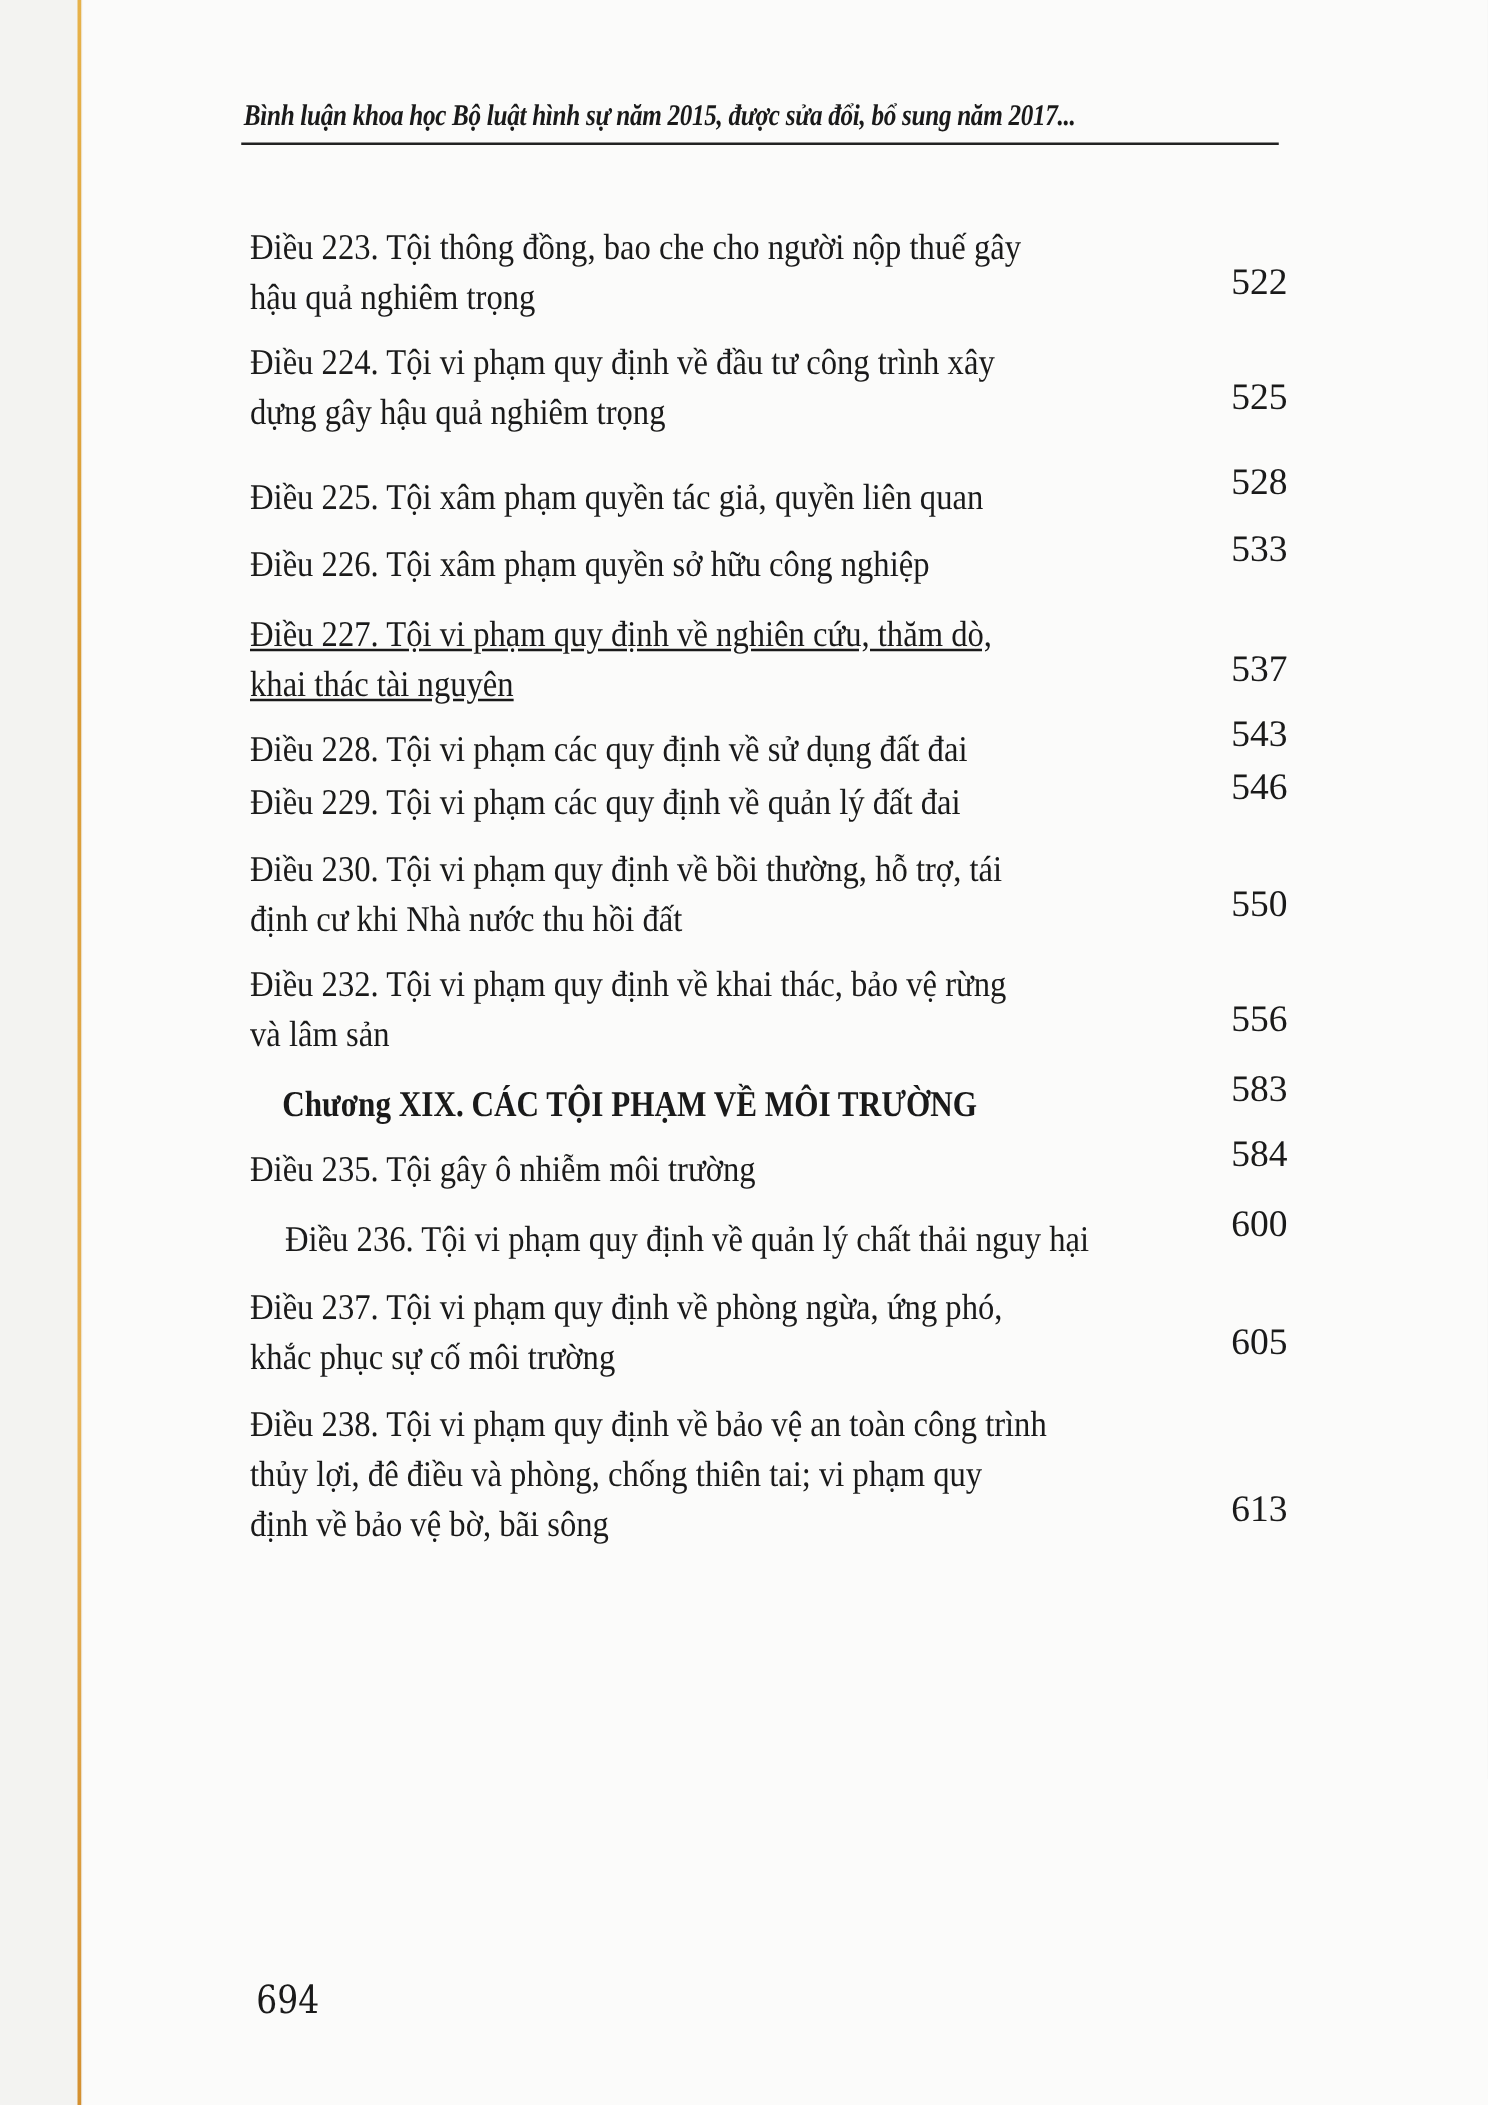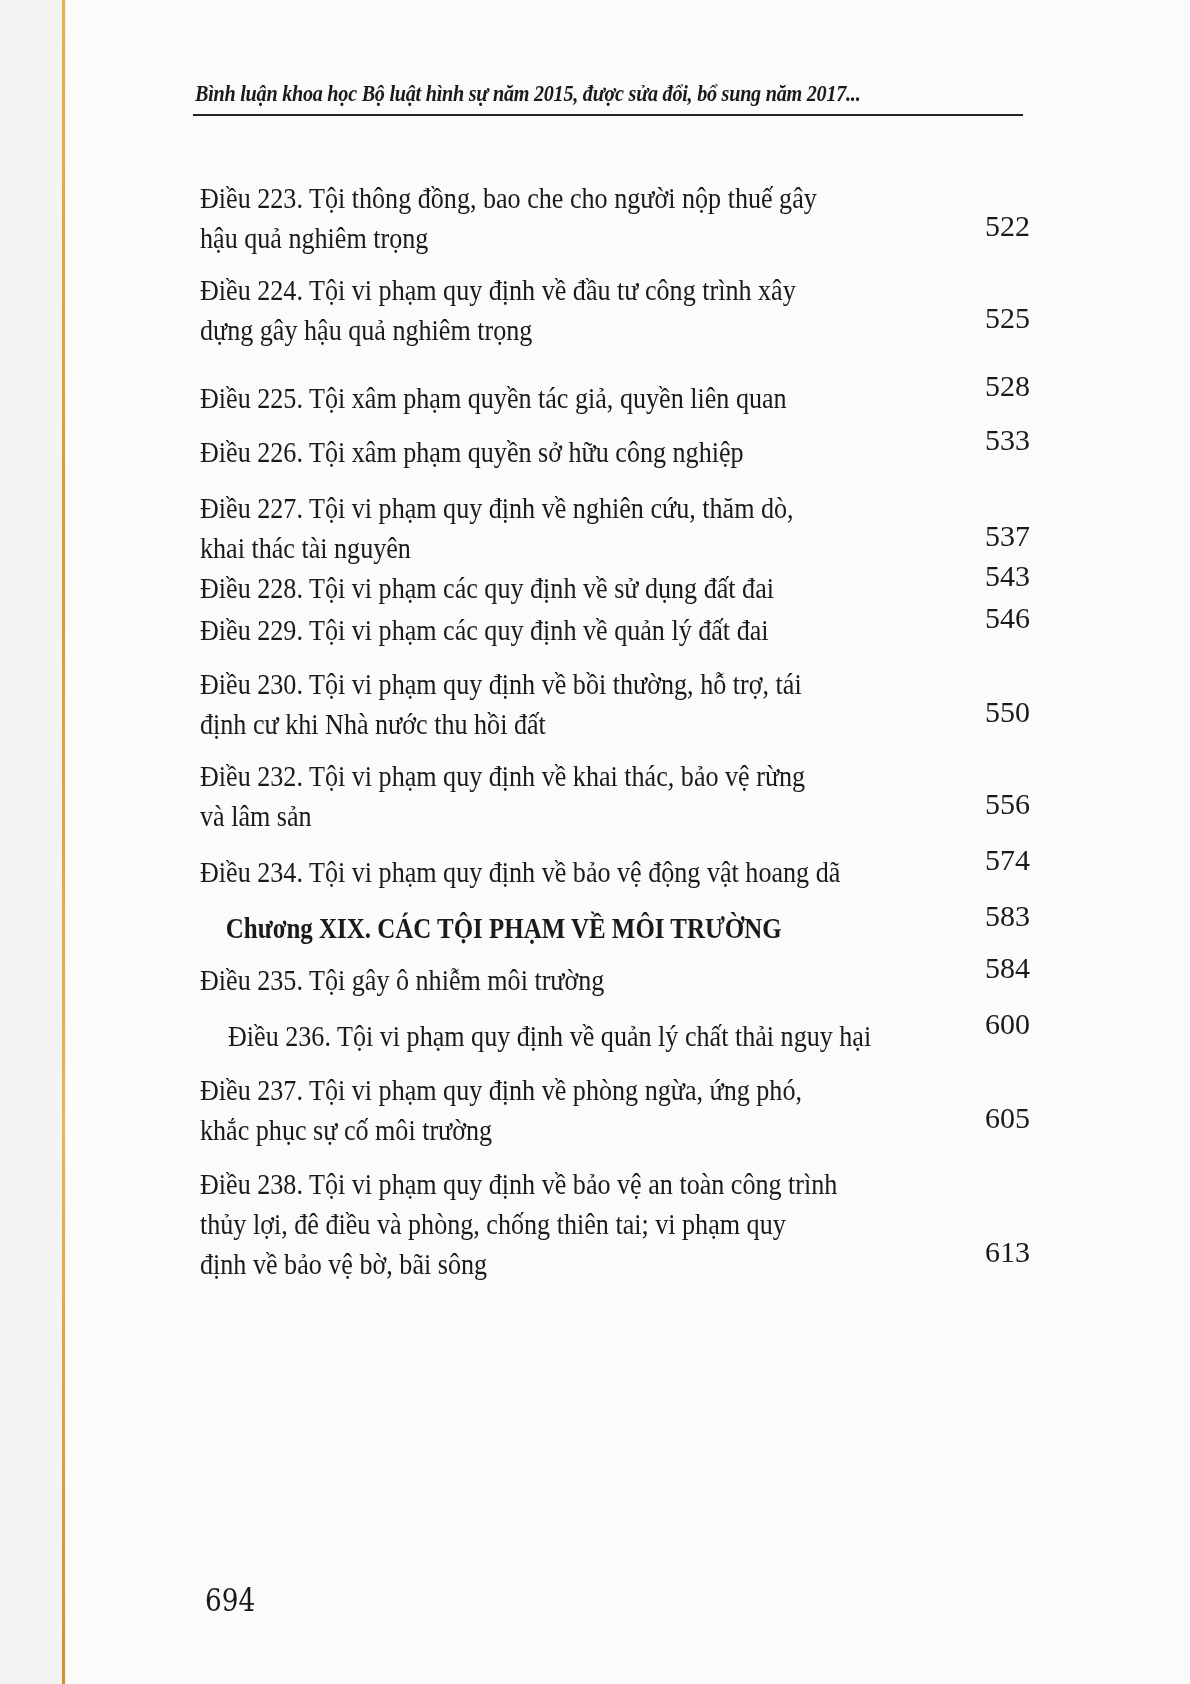--- a/index.html
+++ b/index.html
@@ -125,21 +125,21 @@
         <span class="title-line">Điều 225. Tội xâm phạm quyền tác giả, quyền liên quan</span>
       </span>
       <span class="pg">528</span>
     </div>
     <div class="entry" style="margin-bottom: 16px;">
       <span class="title">
         <span class="title-line">Điều 226. Tội xâm phạm quyền sở hữu công nghiệp</span>
       </span>
       <span class="pg">533</span>
     </div>
-    <div class="entry" style="">
+    <div class="entry" style="margin-bottom: 12px; text-decoration: underline;">
       <span class="title">
         <span class="title-line">Điều 227. Tội vi phạm quy định về nghiên cứu, thăm dò,</span>
         <span class="title-line">khai thác tài nguyên</span>
       </span>
       <span class="pg">537</span>
     </div>
     <div class="entry" style="margin-bottom: 2px;">
       <span class="title">
         <span class="title-line">Điều 228. Tội vi phạm các quy định về sử dụng đất đai</span>
       </span>
@@ -157,26 +157,20 @@
         <span class="title-line">định cư khi Nhà nước thu hồi đất</span>
       </span>
       <span class="pg">550</span>
     </div>
     <div class="entry" style="margin-bottom: 16px;">
       <span class="title">
         <span class="title-line">Điều 232. Tội vi phạm quy định về khai thác, bảo vệ rừng</span>
         <span class="title-line">và lâm sản</span>
       </span>
       <span class="pg">556</span>
-    </div>
-    <div class="entry" style="margin-bottom: 16px;">
-      <span class="title">
-        <span class="title-line">Điều 234. Tội vi phạm quy định về bảo vệ động vật hoang dã</span>
-      </span>
-      <span class="pg">574</span>
     </div>
     <div class="entry chapter" style="margin-bottom: 12px;">
       <span class="title">
         <span class="title-line">Chương XIX. CÁC TỘI PHẠM VỀ MÔI TRƯỜNG</span>
       </span>
       <span class="pg">583</span>
     </div>
     <div class="entry" style="margin-bottom: 16px;">
       <span class="title">
         <span class="title-line">Điều 235. Tội gây ô nhiễm môi trường</span>

